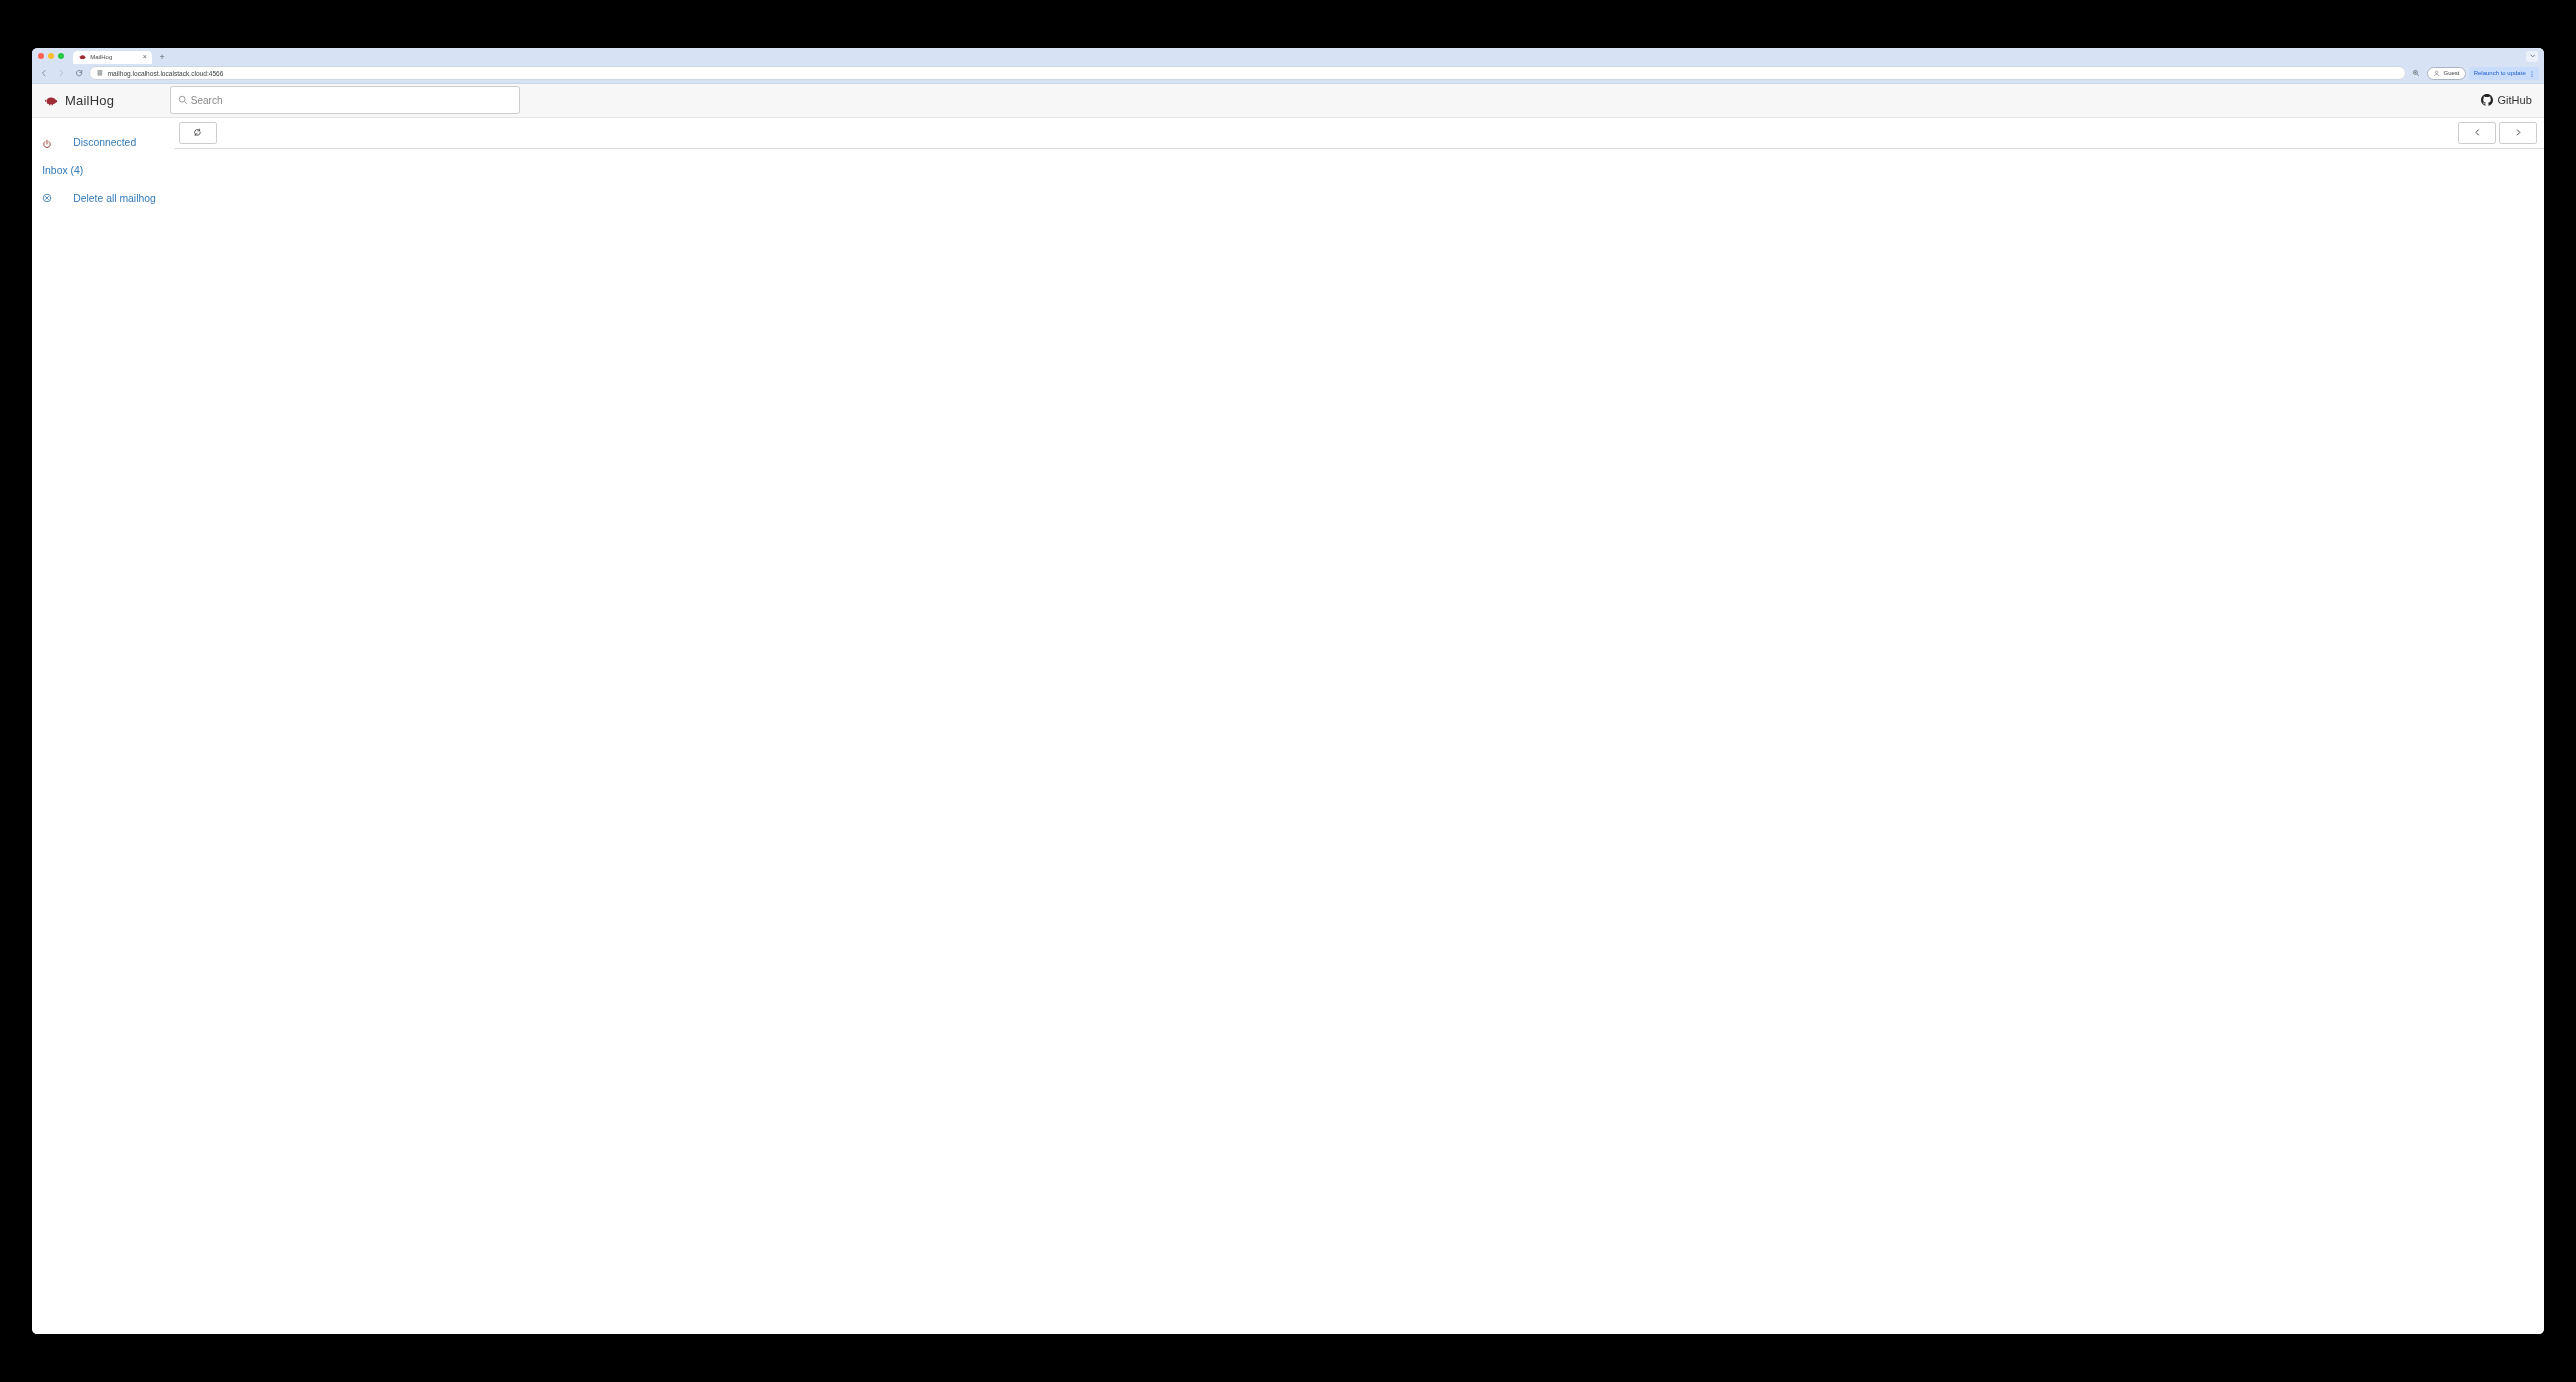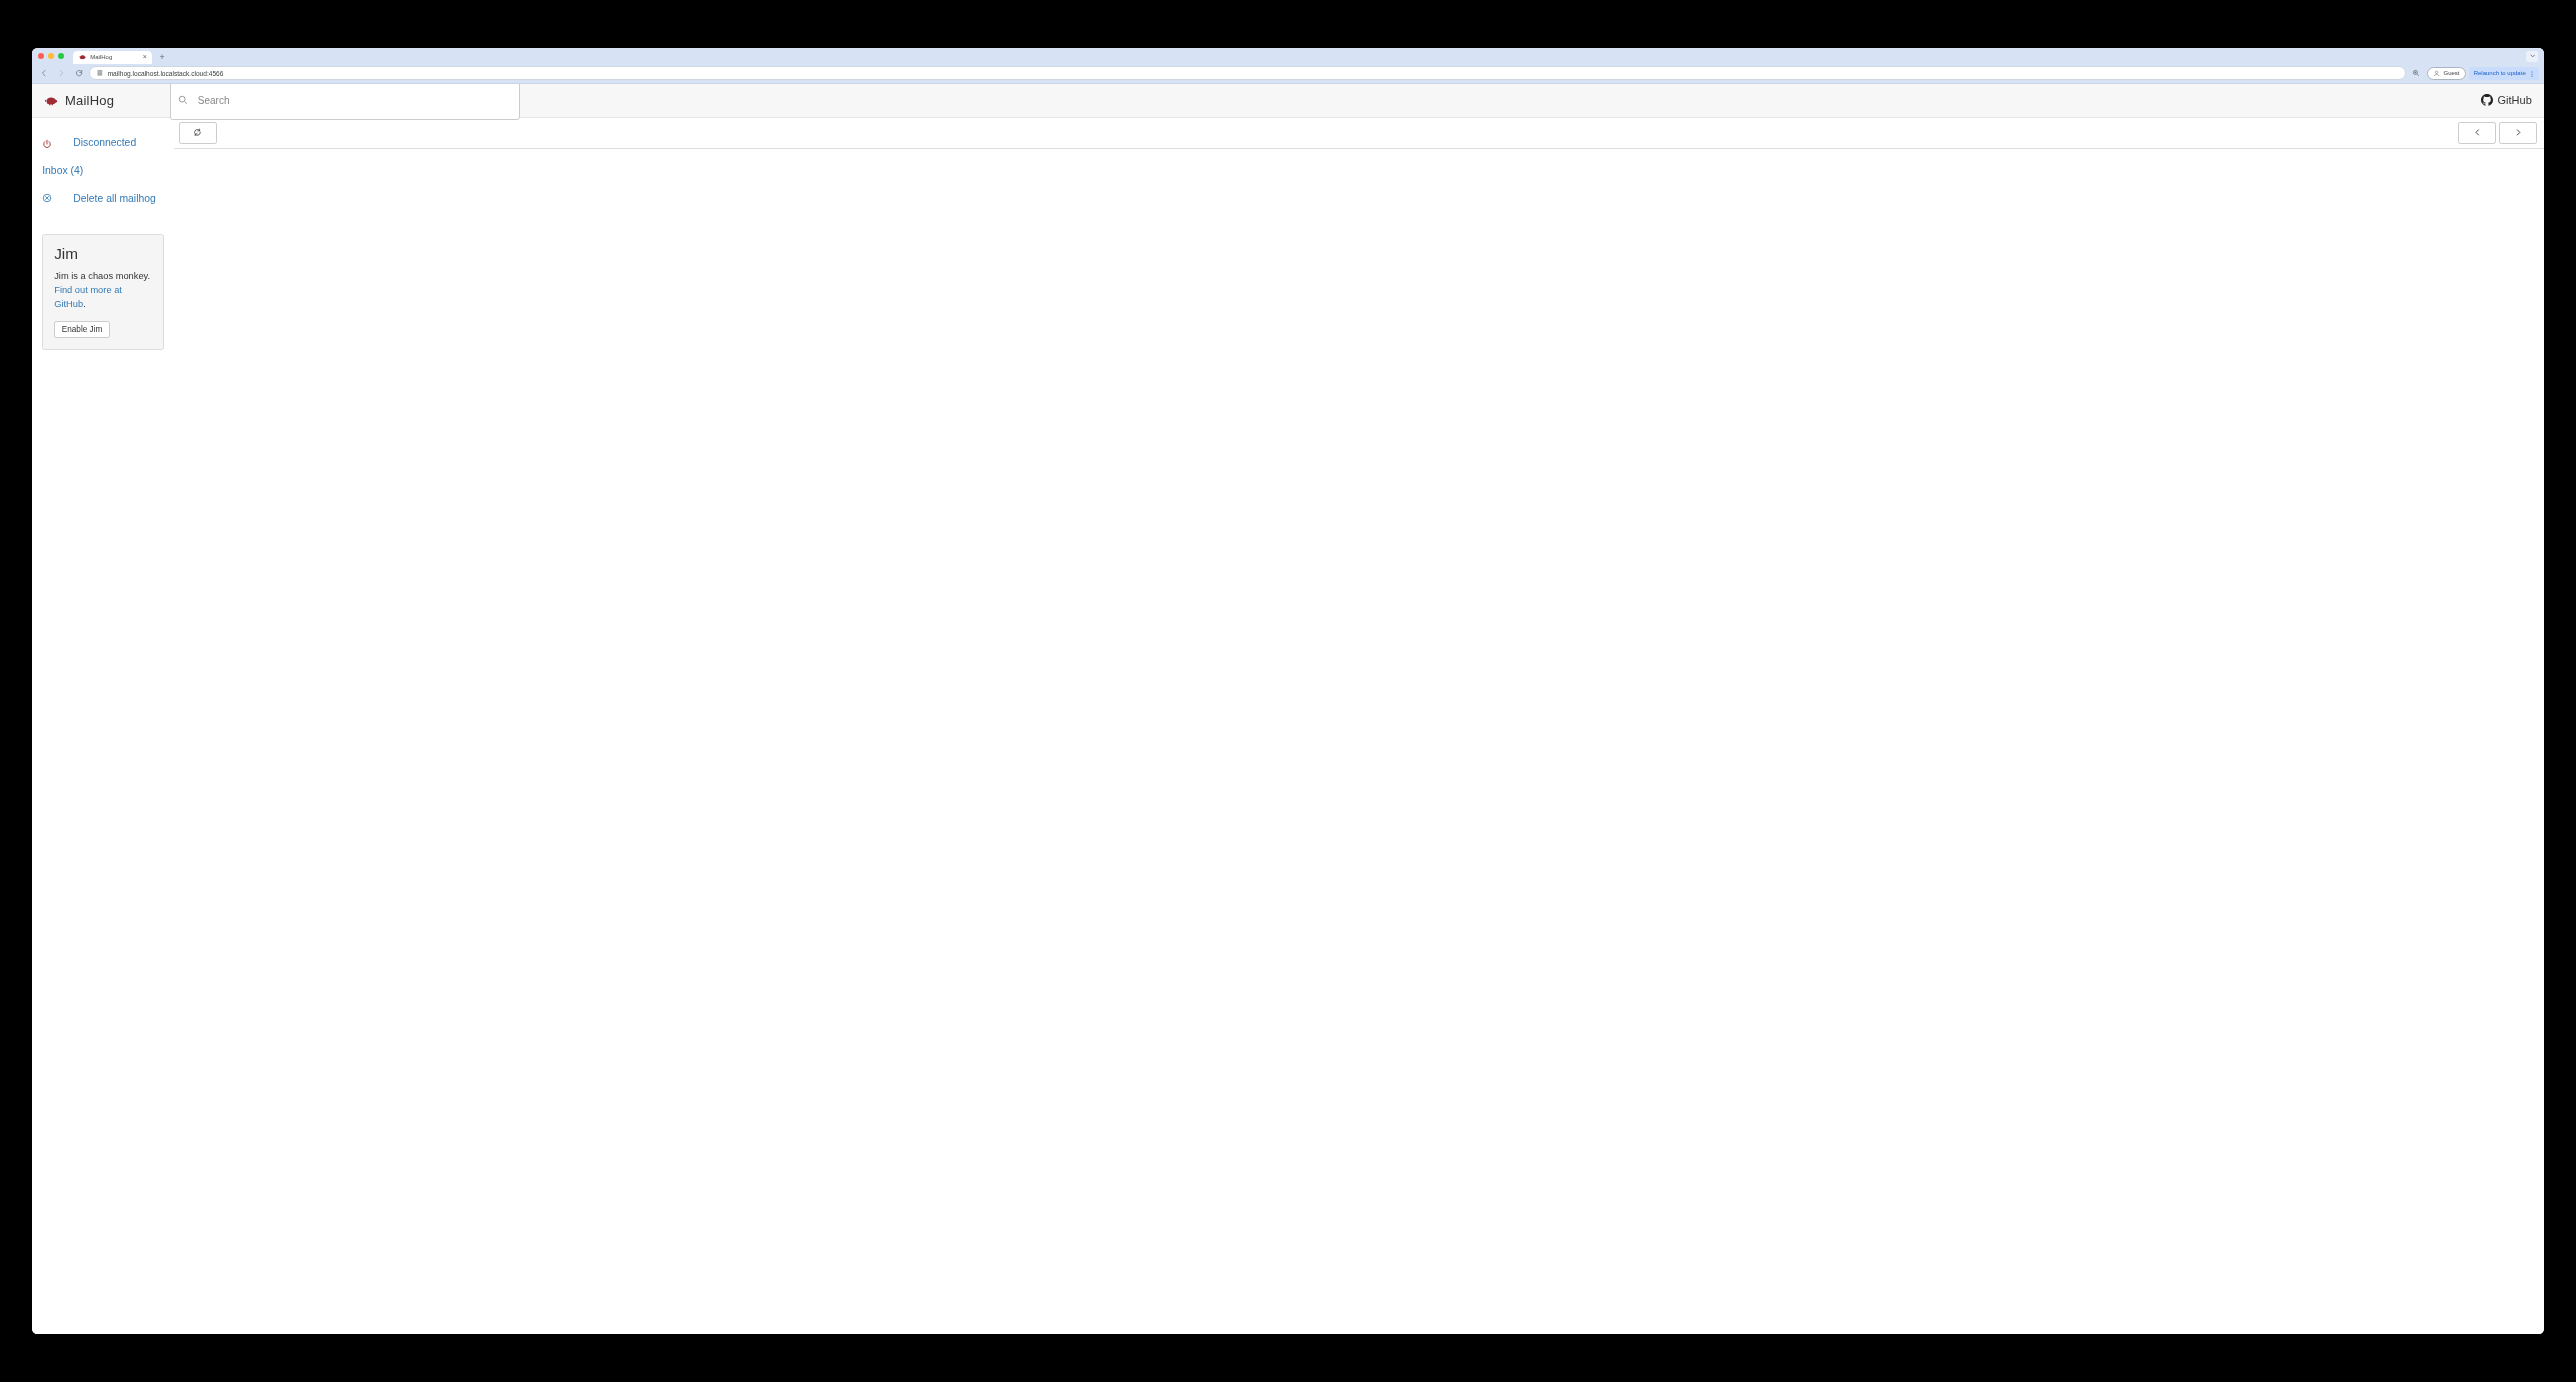--- a/index.html
+++ b/index.html
@@ -102,25 +102,25 @@
       border-bottom: 0.5px solid #e5e5e5;
       display: flex;
       align-items: center;
       padding: 0 12px;
       gap: 11px;
     }
     .brand { display:flex; align-items:center; gap: 5.5px; width: 115px; }
     .brand-name { font-size: 13px; color:#333; letter-spacing: 0.2px; }
     .search-wrap {
       flex: 0 0 350px;
-      height: 39px;
+      height: 28px;
       border: 0.5px solid #ccc;
       border-radius: 2.7px;
       background: #fff;
-      display:flex; align-items:center; padding: 0 6.6px; gap: 10px;
+      display:flex; align-items:center; padding: 0 6.6px; gap: 3px;
     }
     .search-wrap input {
       flex:1; border:none; outline:none; font-size: 10px; color:#555; background:transparent;
     }
     .search-wrap input::placeholder { color:#888; }
     .search-wrap .s-icon { color:#888; width:10px; height:10px; }
     .github-link {
       margin-left: auto; display:flex; align-items:center; gap: 4.4px; font-size: 11px; color:#333;
     }
     .gh-icon { width: 12px; height:12px; }
@@ -276,28 +276,20 @@
           <span>Inbox (4)</span>
         </a>
         <a class="side-link delete">
           <svg class="inline-icon" viewBox="0 0 24 24">
               <circle cx="12" cy="12" r="9" stroke="#337ab7" stroke-width="2" fill="none"></circle>
               <path d="M8 8l8 8M16 8l-8 8" stroke="#337ab7" stroke-width="2"></path>
             </svg>
           <span>Delete all mailhog</span>
         </a>
 
-        <div class="jim-panel">
-          <div class="jim-title">Jim</div>
-          <div class="jim-desc">
-            <span>Jim is a chaos monkey.</span><br>
-            <a>Find out more at GitHub</a><span>.</span>
-          </div>
-          <button class="jim-btn">Enable Jim</button>
-        </div>
       </div>
 
       <div class="main">
         <div class="toolbar">
           <button class="tb-btn">
             <svg viewBox="0 0 24 24">
                 <path d="M20 12a8 8 0 0 1-14.9 4M4 12a8 8 0 0 1 14.9-4M18 3v5h-5M6 21v-5h5" stroke="#333" stroke-width="2" fill="none" stroke-linecap="round" stroke-linejoin="round"></path>
               </svg>
           </button>
           <div class="tb-spacer"></div>

